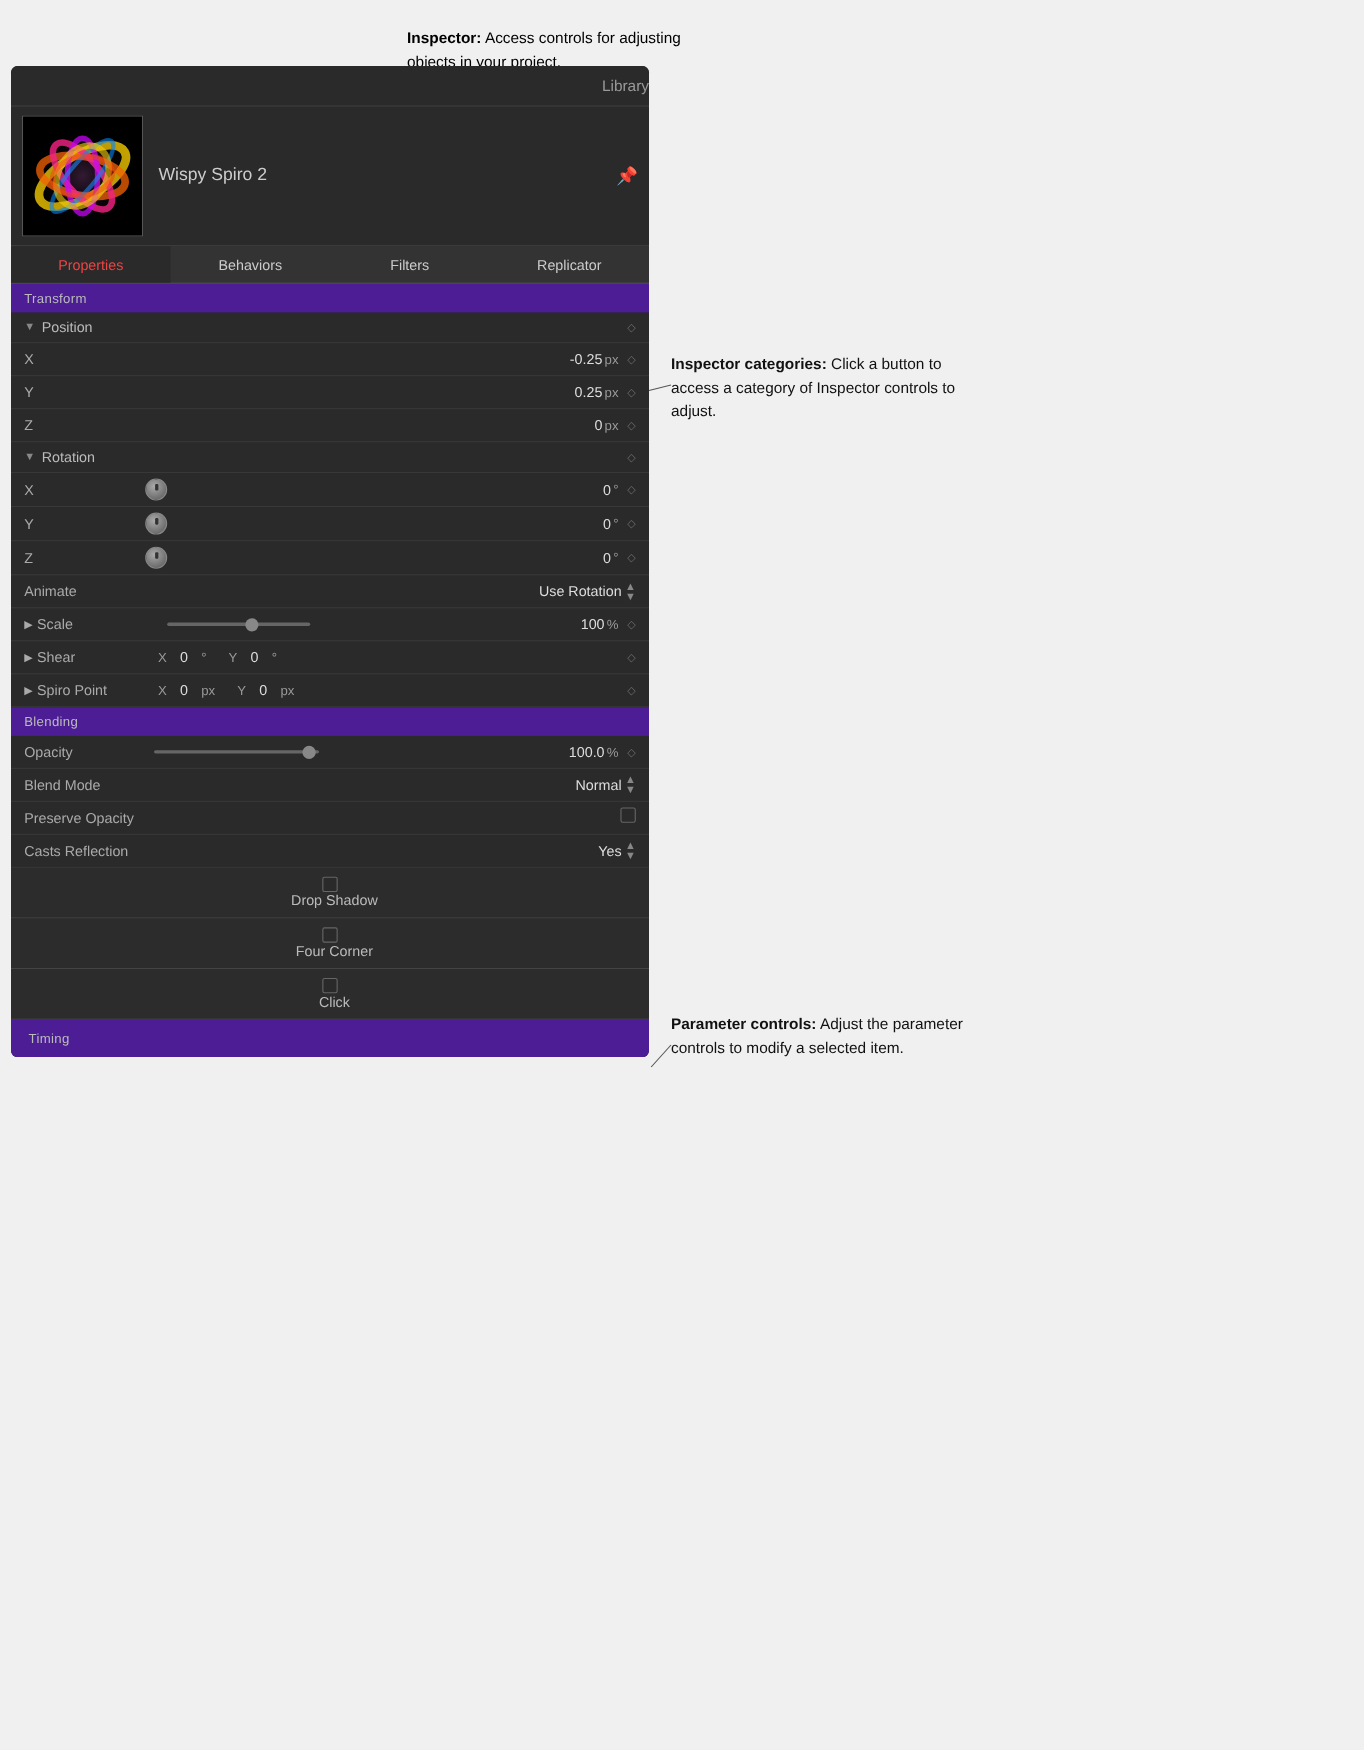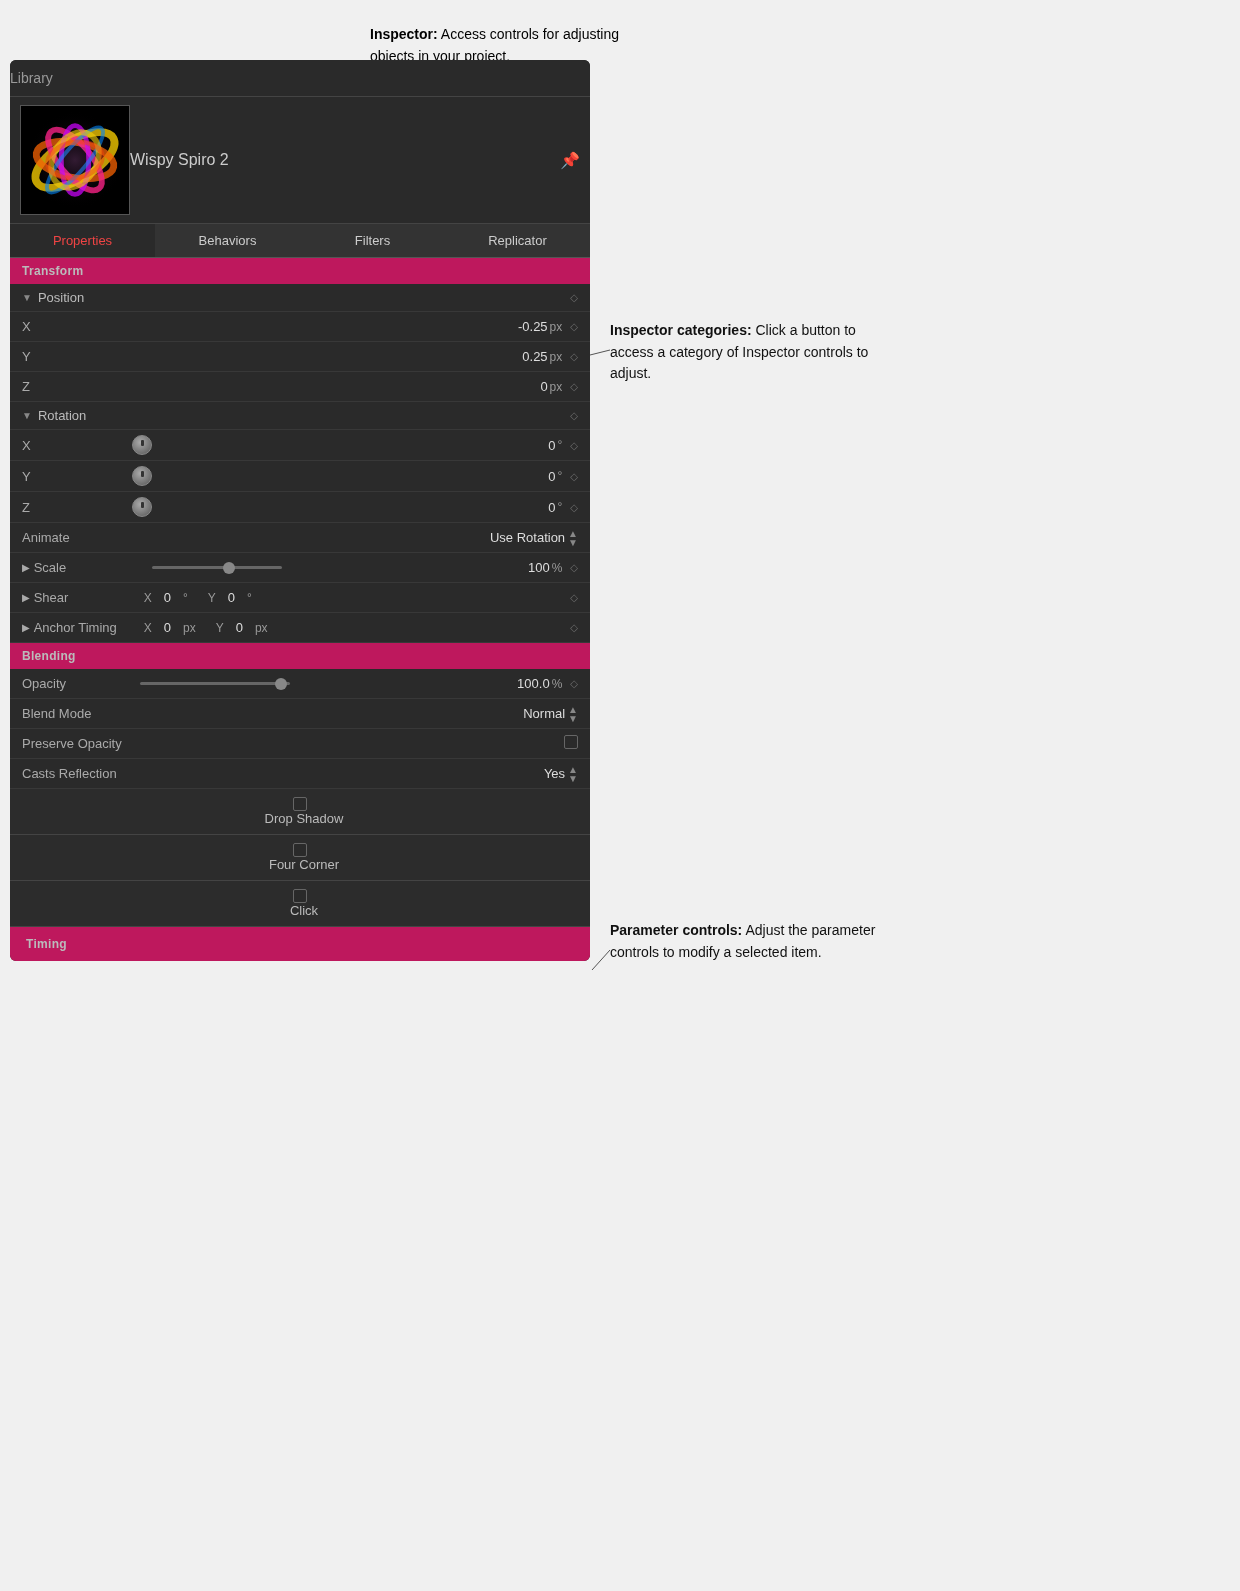--- a/index.html
+++ b/index.html
@@ -23,21 +23,21 @@
 
     
     .tab-bar {
       display: flex;
       background: #2a2a2a;
       border-bottom: 1px solid #444;
     }
     .tab {
       flex: 1;
       padding: 10px 0;
-      text-align: left;
+      text-align: right;
       font-size: 14px;
       color: #999;
       cursor: pointer;
     }
     .tab.active {
       color: #4a8eff;
       border-bottom: 2px solid #4a8eff;
     }
 
     
@@ -59,21 +59,21 @@
       justify-content: center;
       overflow: hidden;
       position: relative;
     }
     .thumbnail-art {
       width: 100%;
       height: 100%;
     }
     .header-title {
       flex: 1;
-      padding-left: 0;
+      padding-left: 14px;
       color: #ccc;
       font-size: 16px;
     }
     .pin-icon {
       color: #aaa;
       font-size: 16px;
     }
 
     
     .category-tabs {
@@ -90,25 +90,25 @@
       cursor: pointer;
     }
     .cat-tab.active {
       color: #ef4444;
       background: #2a2a2a;
       text-align: center;
     }
 
     
     .section-header {
-      background: #be185d;
+      background: #4c1d95;
       padding: 6px 12px;
       color: #bbb;
       font-size: 12px;
-      font-weight: 700;
+      font-weight: 400;
       letter-spacing: 0.3px;
     }
 
     
     .row {
       display: flex;
       align-items: center;
       padding: 5px 12px;
       border-bottom: 1px solid #383838;
       min-height: 30px;
@@ -428,21 +428,21 @@
       <span class="inline-unit">°</span>
       <span class="xy-label" style="margin-left:10px;">Y</span>
       <span class="xy-value">0</span>
       <span class="inline-unit">°</span>
     </div>
     <span class="row-diamond">◇</span>
   </div>
 
   <div class="row">
     <span style="color:#aaa;font-size:10px;margin-right:4px;">▶</span>
-    <span class="row-label">Anchor Timing</span>
+    <span class="row-label">Spiro Point</span>
     <div class="xy-row-inner">
       <span class="xy-label">X</span>
       <span class="xy-value">0</span>
       <span class="inline-unit">px</span>
       <span class="xy-label" style="margin-left:10px;">Y</span>
       <span class="xy-value">0</span>
       <span class="inline-unit">px</span>
     </div>
     <span class="row-diamond">◇</span>
   </div>

